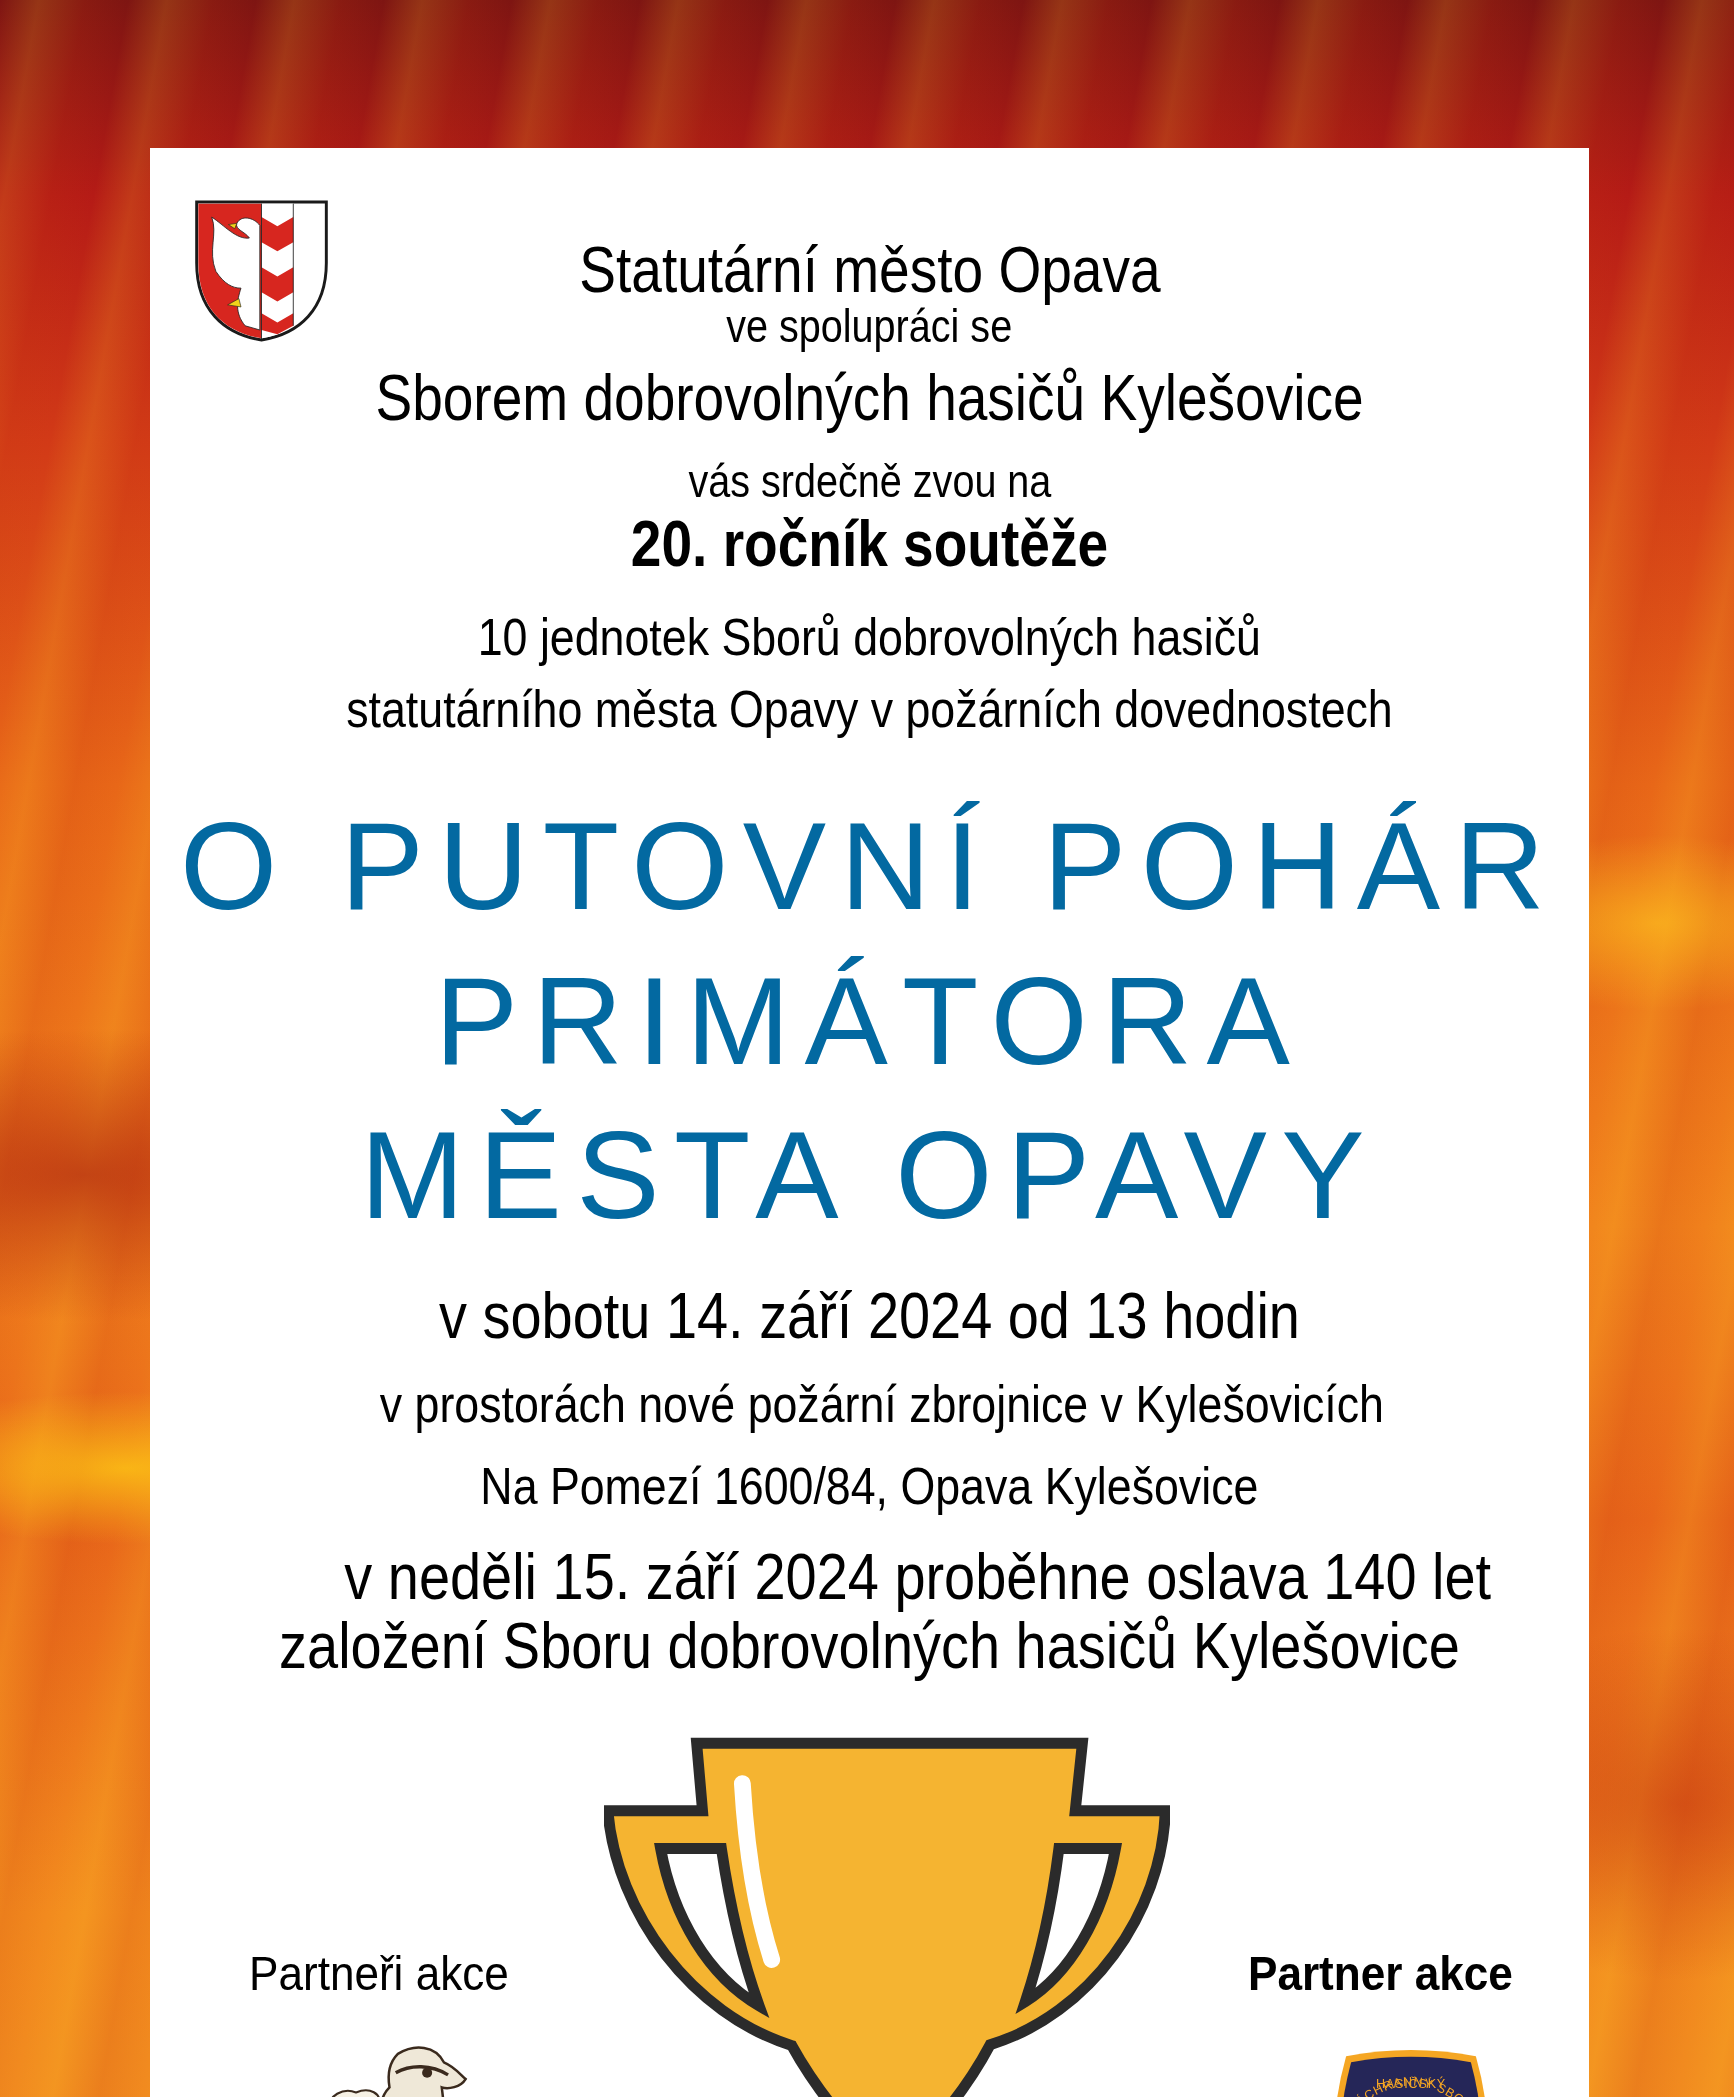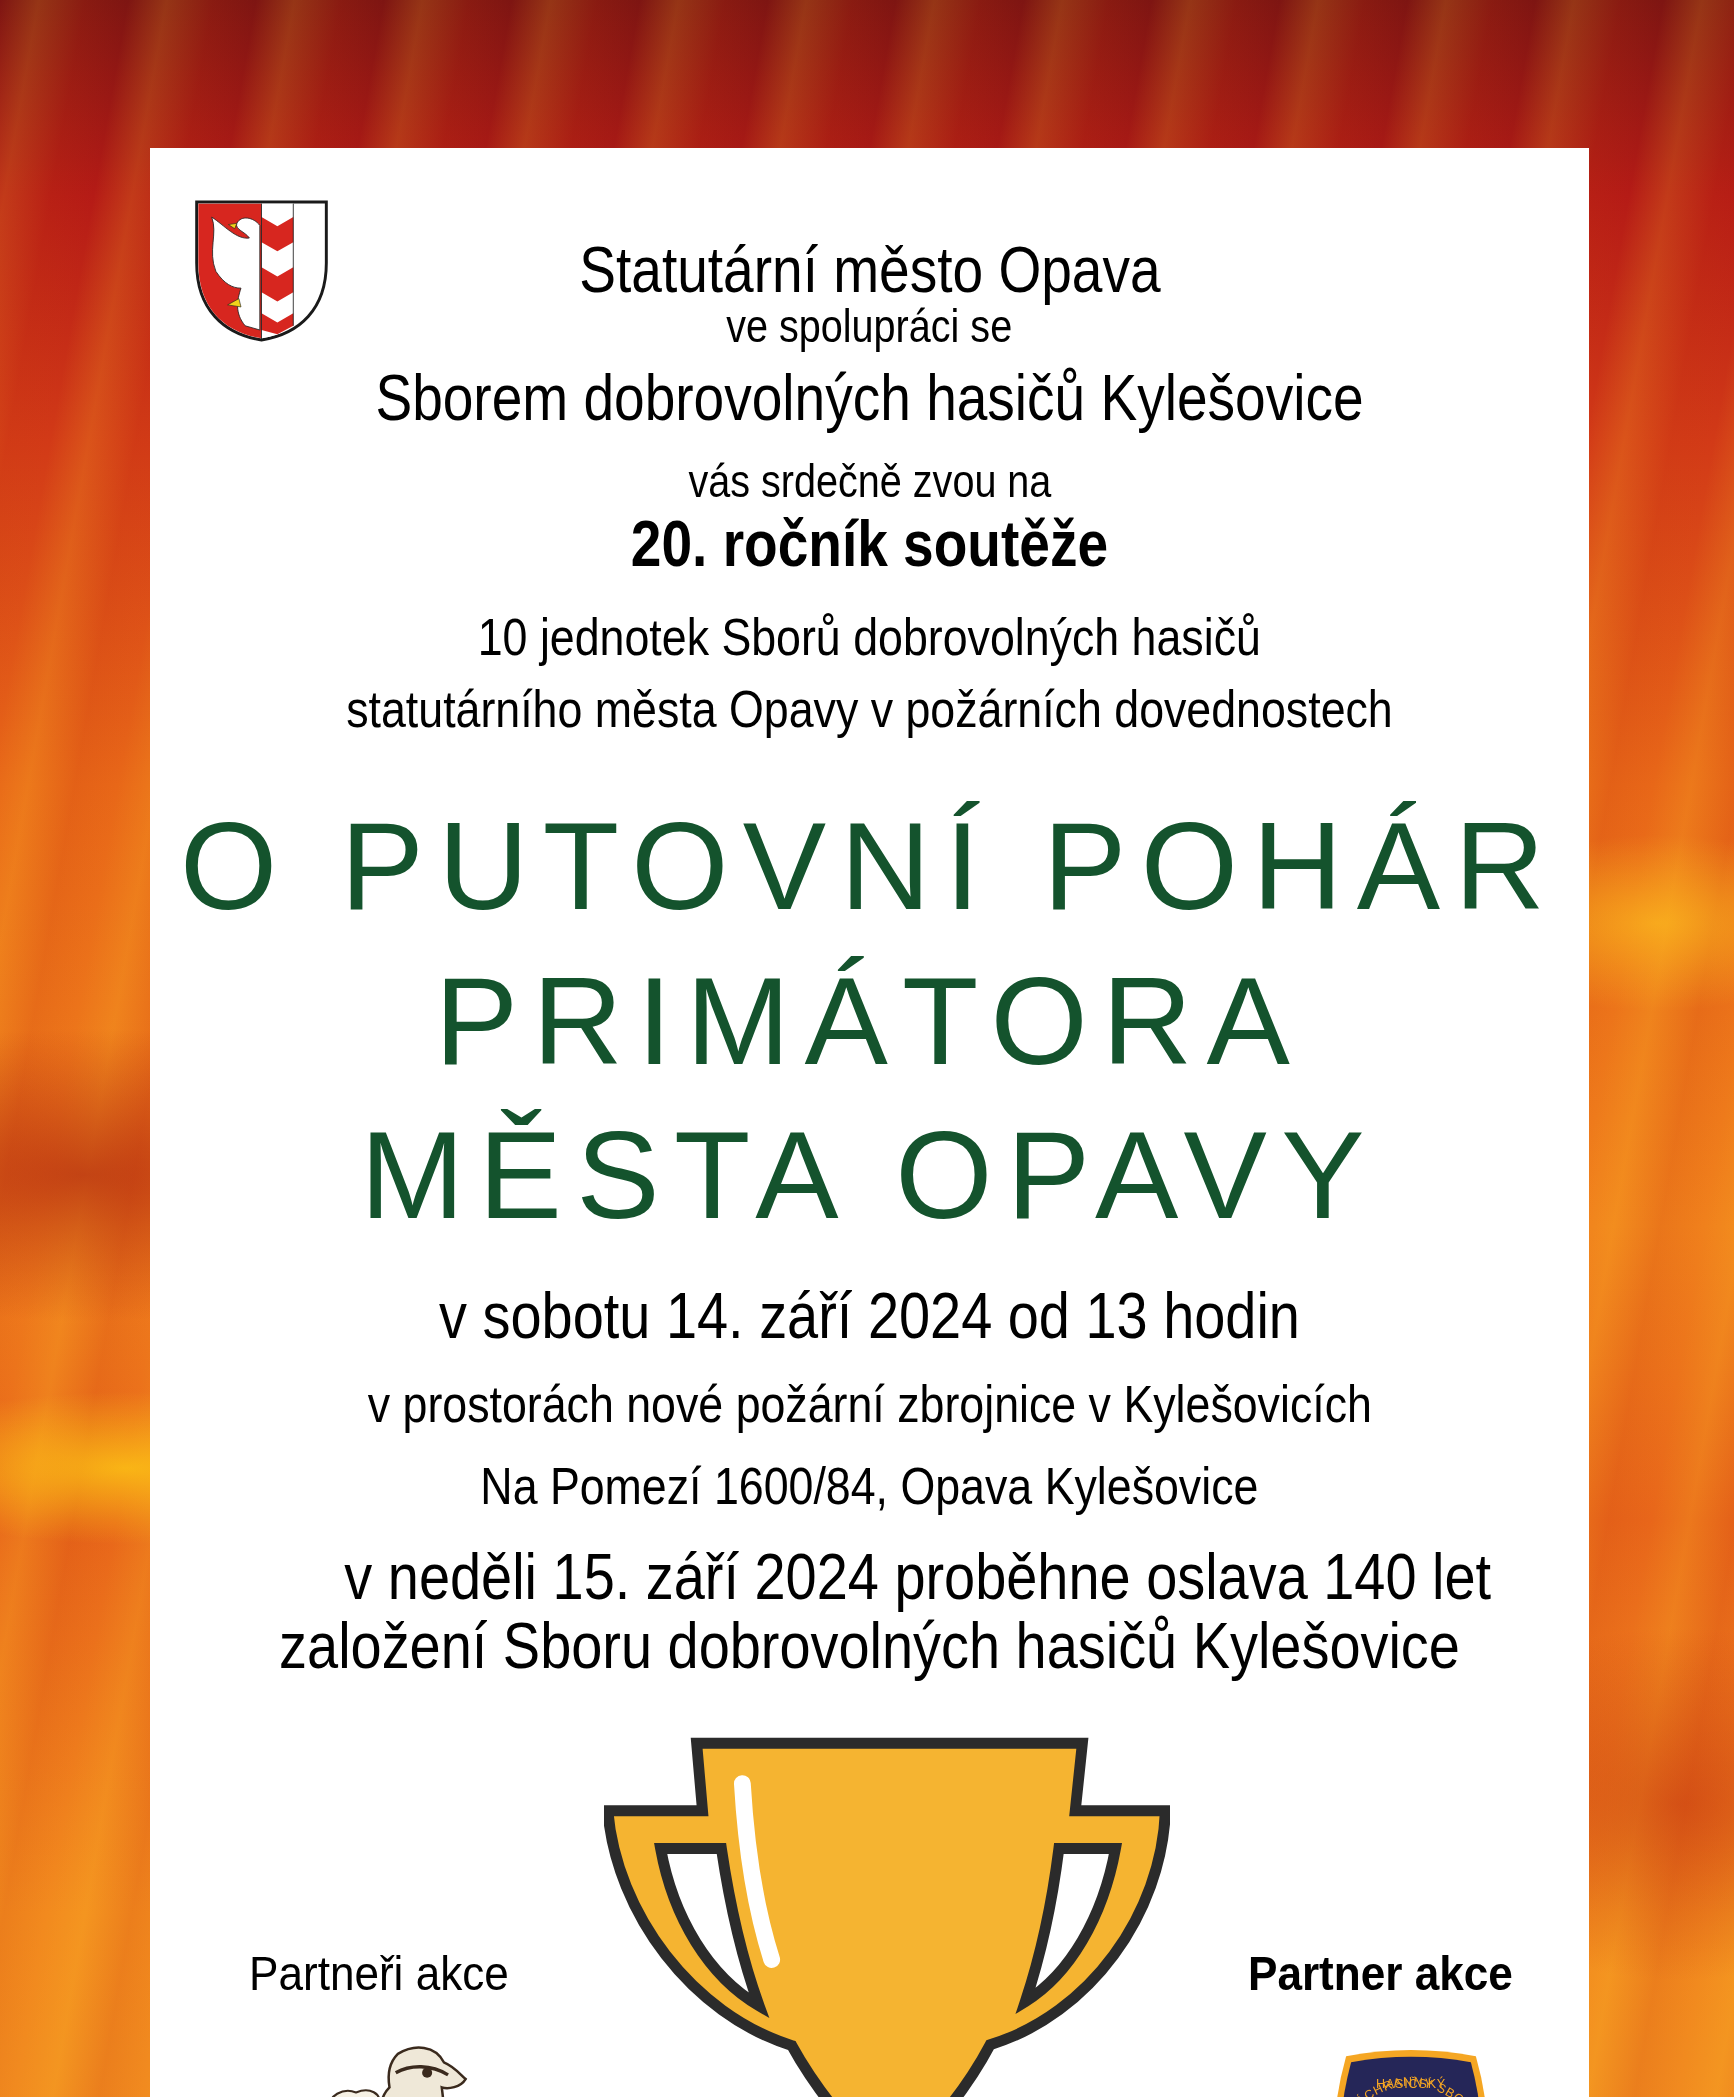--- a/index.html
+++ b/index.html
@@ -11,21 +11,21 @@
       radial-gradient(ellipse 294px 126px at 1657px 923px, rgba(255,200,30,0.6), rgba(255,200,30,0) 70%),
       radial-gradient(ellipse 503px 210px at 84px 1175px, rgba(170,30,15,0.65), rgba(170,30,15,0) 70%),
       radial-gradient(ellipse 378px 252px at 1678px 1804px, rgba(190,40,15,0.5), rgba(190,40,15,0) 70%),
       radial-gradient(ellipse 587px 159px at 839px 2391px, rgba(255,190,30,0.55), rgba(255,190,30,0) 70%),
       repeating-linear-gradient(100deg, rgba(255,200,40,0.0) 0px, rgba(255,200,40,0.18) 38px, rgba(200,60,15,0.15) 84px, rgba(255,200,40,0.0) 126px),
       linear-gradient(180deg, #7e1512 0%, #b51b16 8%, #d23a17 18%, #e86718 32%, #f0801c 50%, #e8661a 62%, #f28a1e 78%, #f08a20 90%, #ee7f1d 100%);
   }
   .panel { position:absolute; left:150px; top:148px; width:1439px; height:2162px; background:#ffffff; }
   .line { position:absolute; left:150px; width:1439px; text-align:center; color:#000; white-space:nowrap; line-height:1; }
   .cond { display:inline-block; transform-origin:center bottom; }
-  .red { color:#14532d; letter-spacing:14.3px; }
+  .red { color:#0369a1; letter-spacing:14.3px; }
   .coat { position:absolute; left:195px; top:200px; width:133px; height:142px; }
   .trophy { position:absolute; left:604px; top:1737px; width:566px; height:701px; }
   .kozel { position:absolute; left:310px; top:2041px; width:169px; height:230px; }
   .hzs { position:absolute; left:1329px; top:2048px; width:164px; height:221px; }
   .partner-label { position:absolute; color:#000; font-size:49px; line-height:1; white-space:nowrap; }
 </style>
 </head>
 <body>
 
 <div class="bg"></div>
@@ -74,21 +74,21 @@
 <div class="line red" style="top:958px;font-size:125px;">
   <span>PRIMÁTORA</span>
 </div>
 <div class="line red" style="top:1112px;font-size:125px;">
   <span>MĚSTA OPAVY</span>
 </div>
 
 <div class="line" style="top:1283px;font-size:65px;">
   <span class="cond" style="transform:scaleX(0.86)">v sobotu 14. září 2024 od 13 hodin</span>
 </div>
-<div class="line" style="top:1378px;font-size:52px;">
+<div class="line" style="top:1378px;font-size:52px;padding-left:12px;">
   <span class="cond" style="transform:scaleX(0.86)">v prostorách nové požární zbrojnice v Kylešovicích</span>
 </div>
 <div class="line" style="top:1460px;font-size:52px;">
   <span class="cond" style="transform:scaleX(0.86)">Na Pomezí 1600/84, Opava Kylešovice</span>
 </div>
 <div class="line" style="top:1544px;font-size:65px;padding-left:48px;">
   <span class="cond" style="transform:scaleX(0.86)">v neděli 15. září 2024 proběhne oslava 140 let</span>
 </div>
 <div class="line" style="top:1613px;font-size:65px;">
   <span class="cond" style="transform:scaleX(0.86)">založení Sboru dobrovolných hasičů Kylešovice</span>

